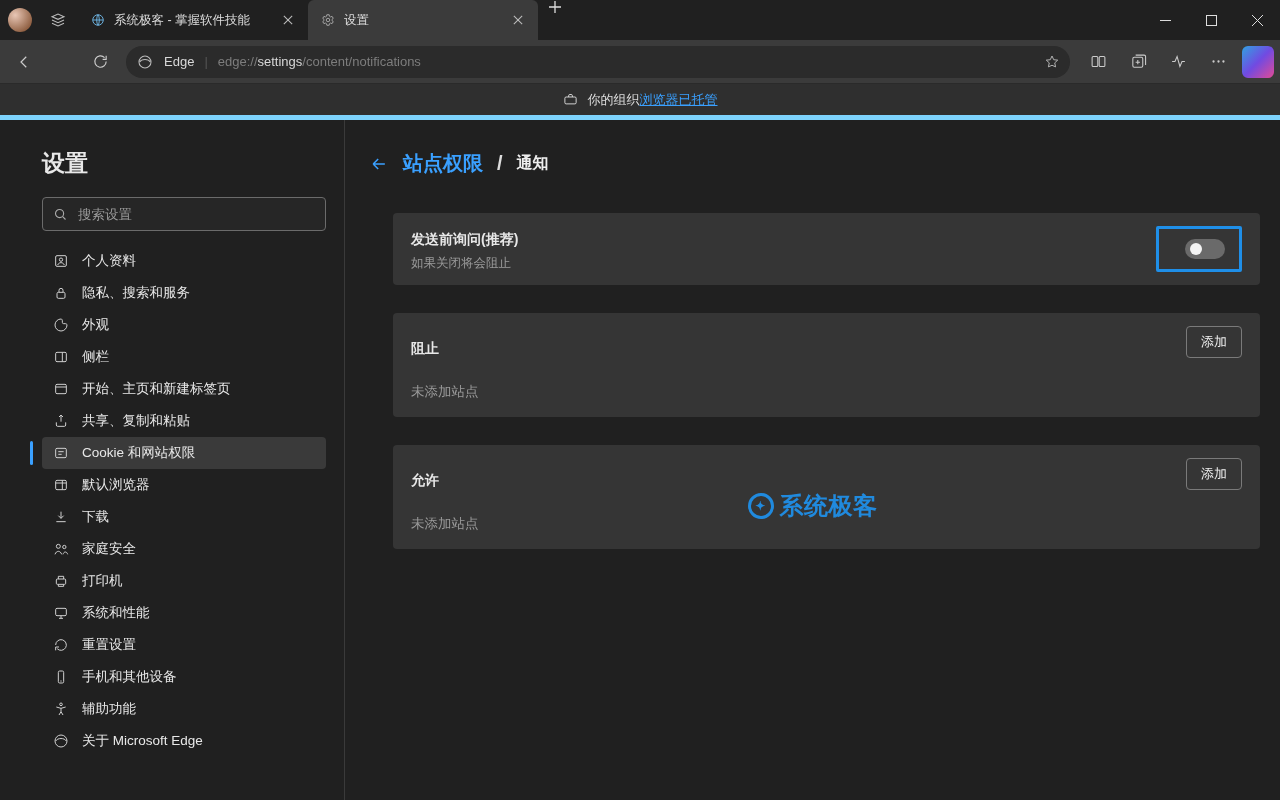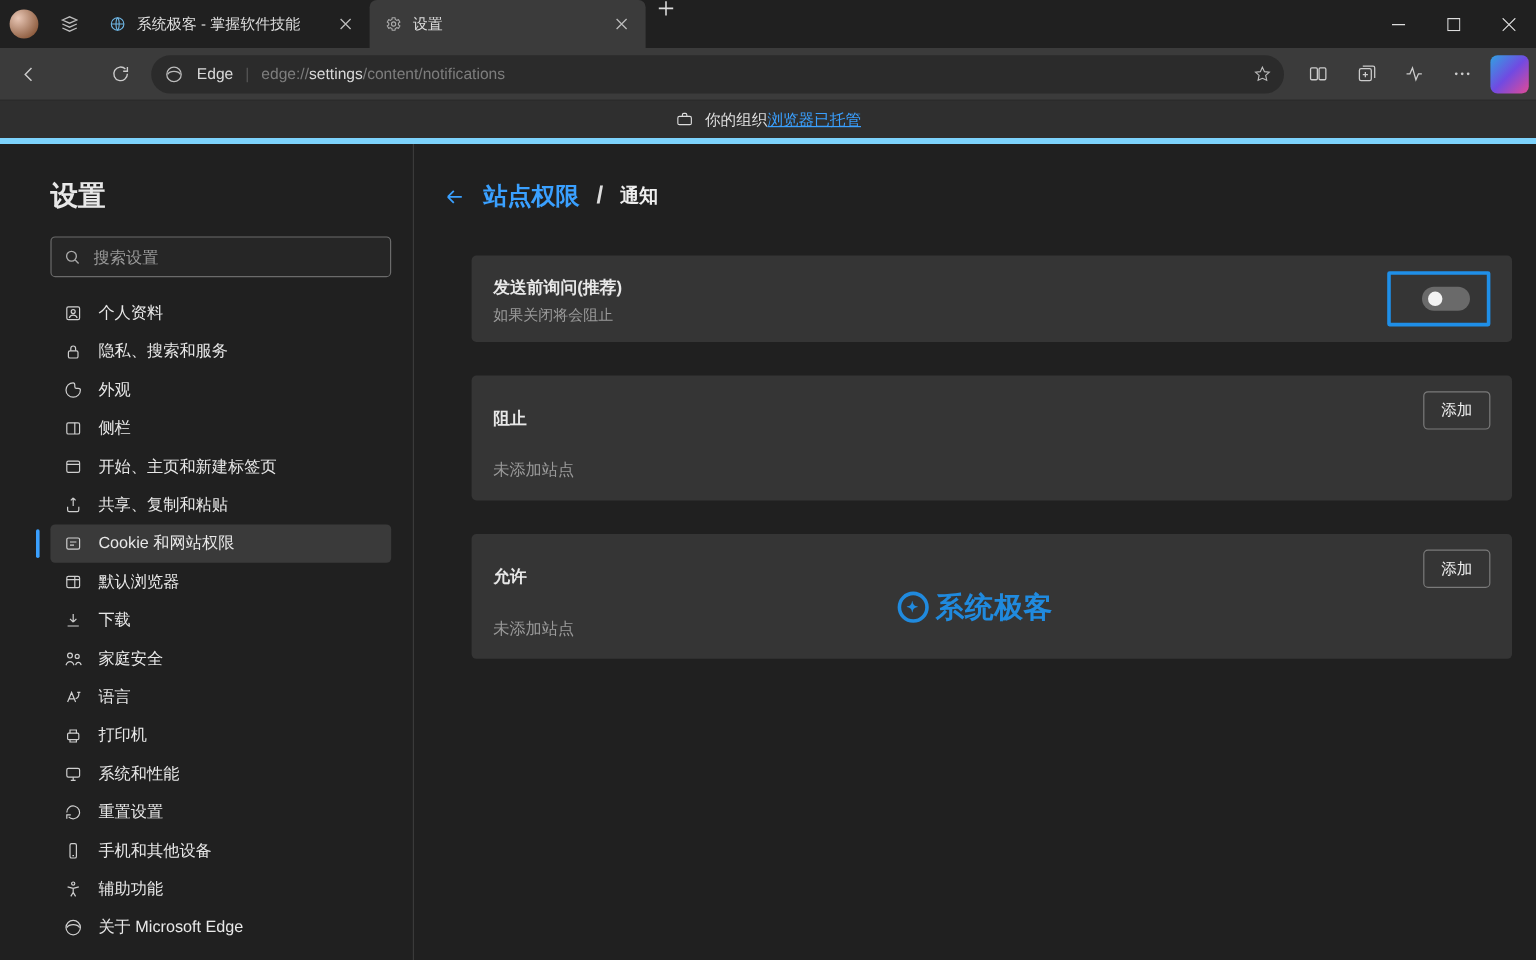--- a/index.html
+++ b/index.html
@@ -309,28 +309,20 @@
               <circle cx="8" cy="8" r="3"></circle>
               <circle cx="17" cy="9" r="2.5"></circle>
               <path d="M3 20c1-3 3-4.5 5-4.5s4 1.5 5 4.5m2 0c.7-2.3 2-3.5 3.5-3.5s2.8 1.2 3.5 3.5"></path>
             </svg>
           </span>
           <span>家庭安全</span>
         </li>
       <li>
           <span class="ico">
             <svg width="16" height="16" viewBox="0 0 24 24" fill="none" stroke="currentColor" stroke-width="1.5">
-              <path d="M5 18l5-12 5 12M7 14h6M17 6h4m-2 0v2c0 3-1 5-4 6"></path>
-            </svg>
-          </span>
-          <span>语言</span>
-        </li>
-      <li>
-          <span class="ico">
-            <svg width="16" height="16" viewBox="0 0 24 24" fill="none" stroke="currentColor" stroke-width="1.5">
               <rect x="5" y="9" width="14" height="8" rx="1.5"></rect>
               <path d="M8 9V5h8v4M8 17v3h8v-3"></path>
             </svg>
           </span>
           <span>打印机</span>
         </li>
       <li>
           <span class="ico">
             <svg width="16" height="16" viewBox="0 0 24 24" fill="none" stroke="currentColor" stroke-width="1.5">
               <rect x="4" y="5" width="16" height="11" rx="2"></rect>

